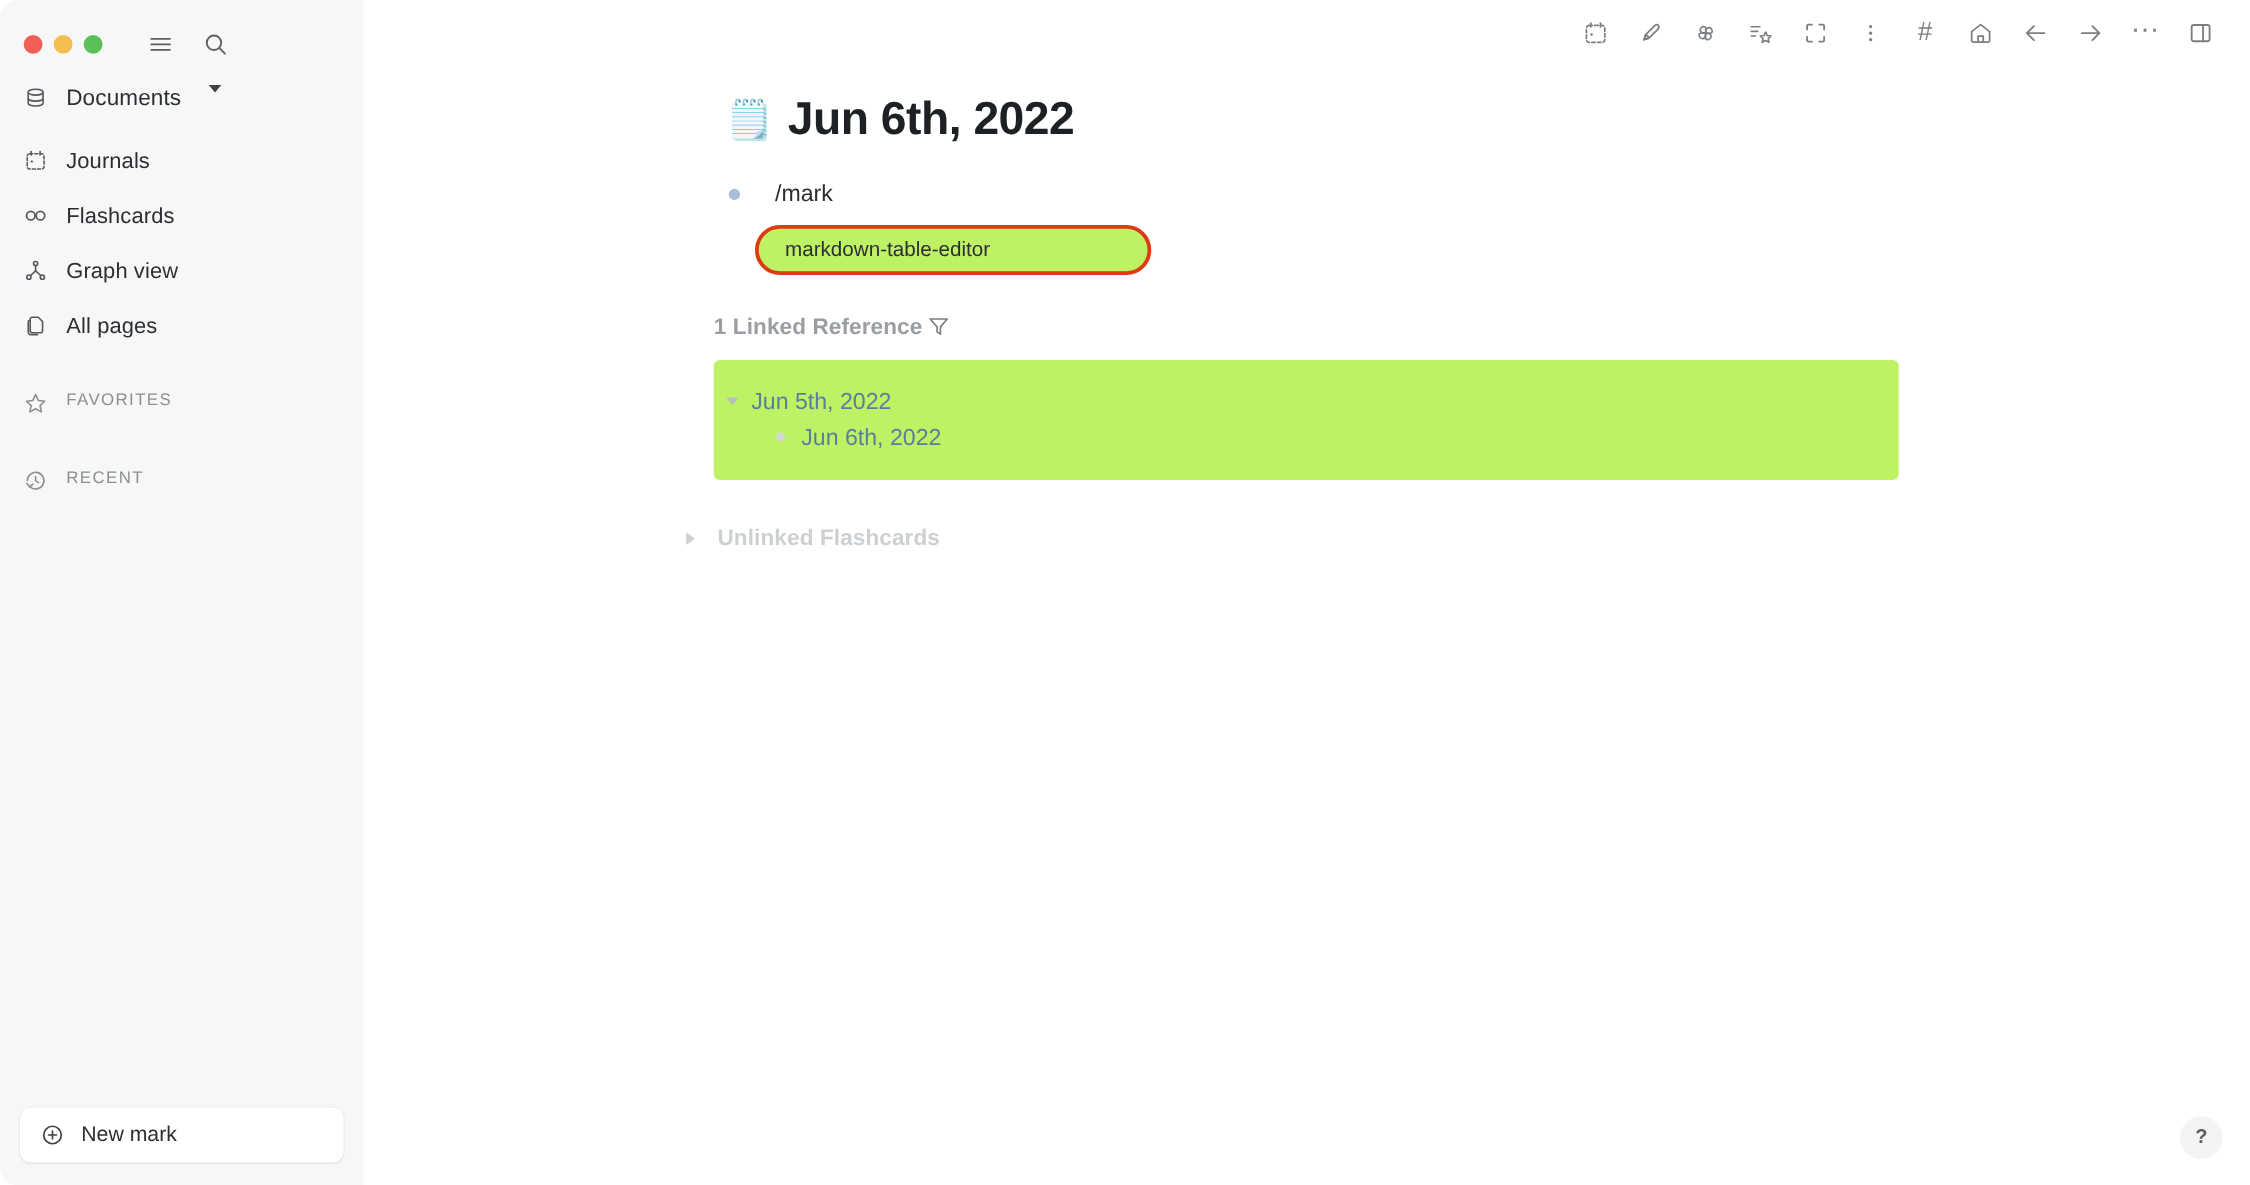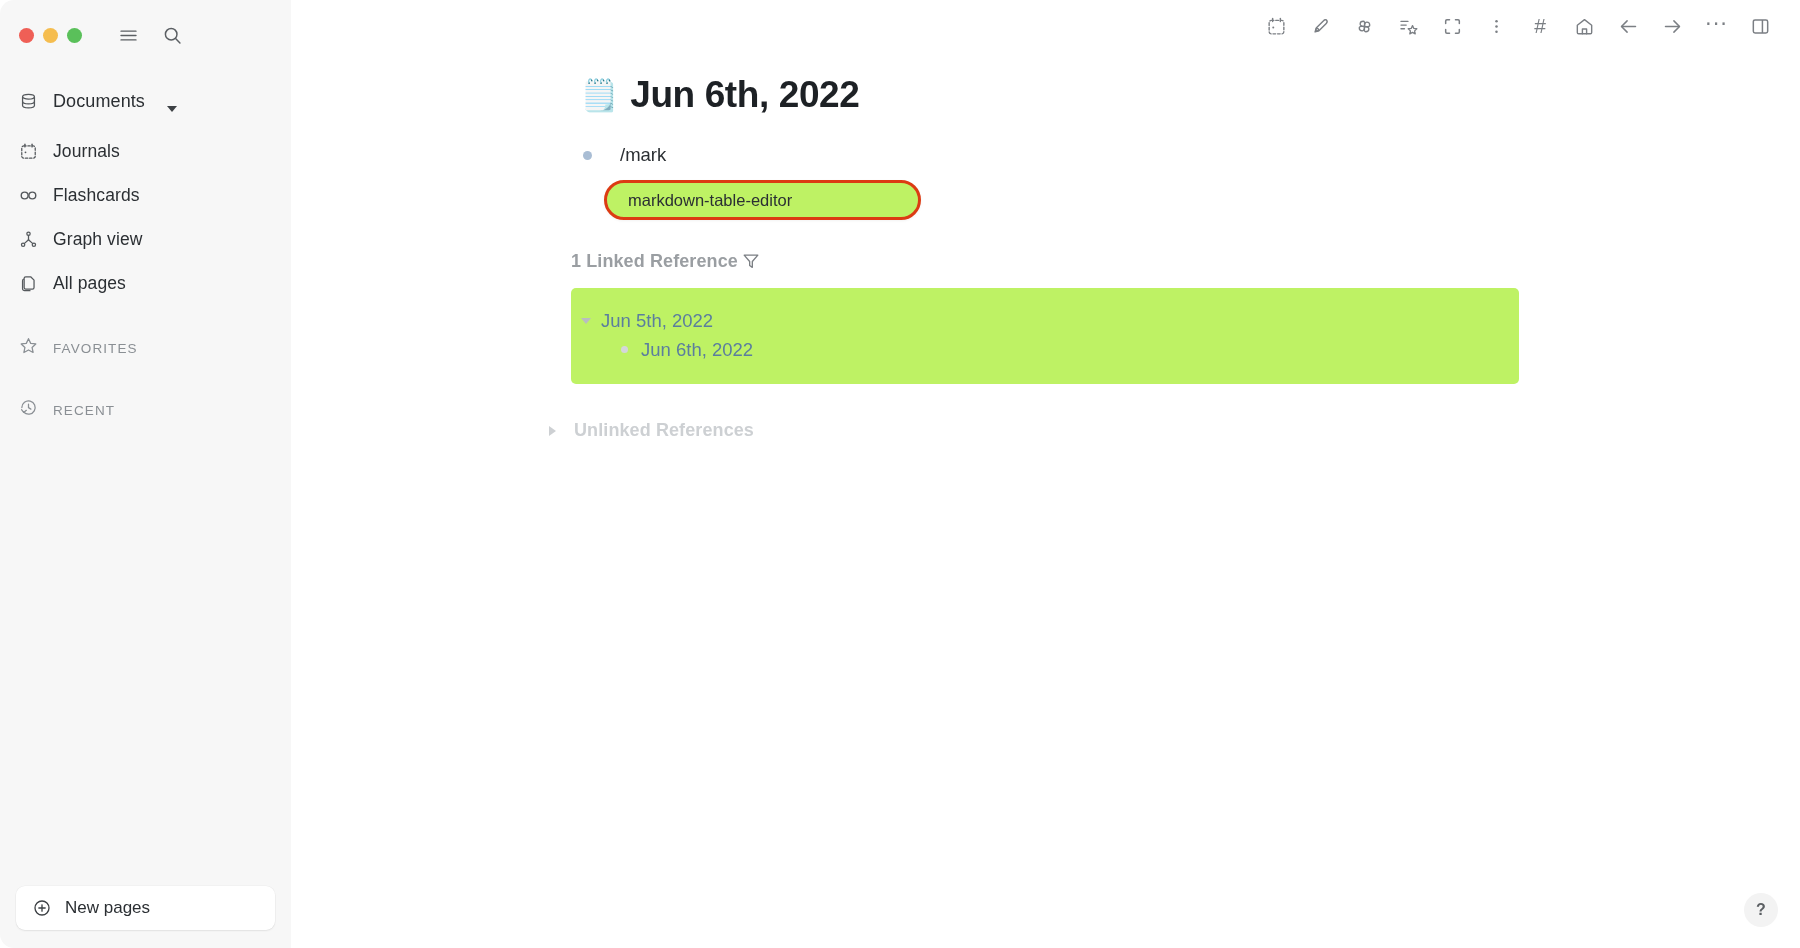--- a/index.html
+++ b/index.html
@@ -66,21 +66,21 @@
     color: #5b5f63;
     cursor: pointer;
   }
 
   #sidebar-nav {
     padding: 16px 0 0 0;
   }
 
   .nav-row {
     display: flex;
-    align-items: flex-end;
+    align-items: flex-start;
     height: 44px;
     padding: 0 18px;
     gap: 14px;
     cursor: pointer;
     color: #2b2f33;
     font-size: 17.5px;
     letter-spacing: 0.1px;
   }
   .nav-icon {
     width: 21px;
@@ -443,21 +443,21 @@
 
     <div id="newpage-wrap">
       <div id="newpage-btn">
         <span class="nav-icon">
           <svg width="20" height="20" viewBox="0 0 24 24" fill="none" stroke="#3d4145" stroke-width="1.6" stroke-linecap="round">
             <circle cx="12" cy="12" r="8.4"></circle>
             <line x1="12" y1="8.2" x2="12" y2="15.8"></line>
             <line x1="8.2" y1="12" x2="15.8" y2="12"></line>
           </svg>
         </span>
-        <span>New pages</span>
+        <span>New mark</span>
       </div>
     </div>
 
   </aside>
 
   <section id="main">
 
     <div id="toolbar">
 
       <span class="tb-icon">
@@ -579,21 +579,21 @@
             <span class="ref-link">Jun 5th, 2022</span>
           </div>
           <div class="ref-row child">
             <span class="ref-bullet-sm"></span>
             <span class="ref-link">Jun 6th, 2022</span>
           </div>
         </div>
 
         <div id="unlinked-row">
           <span class="tri-right"></span>
-          <span id="unlinked-title">Unlinked References</span>
+          <span id="unlinked-title">Unlinked Flashcards</span>
         </div>
 
       </div>
     </div>
 
     <div id="help-btn">?</div>
 
   </section>
 
 </div>

